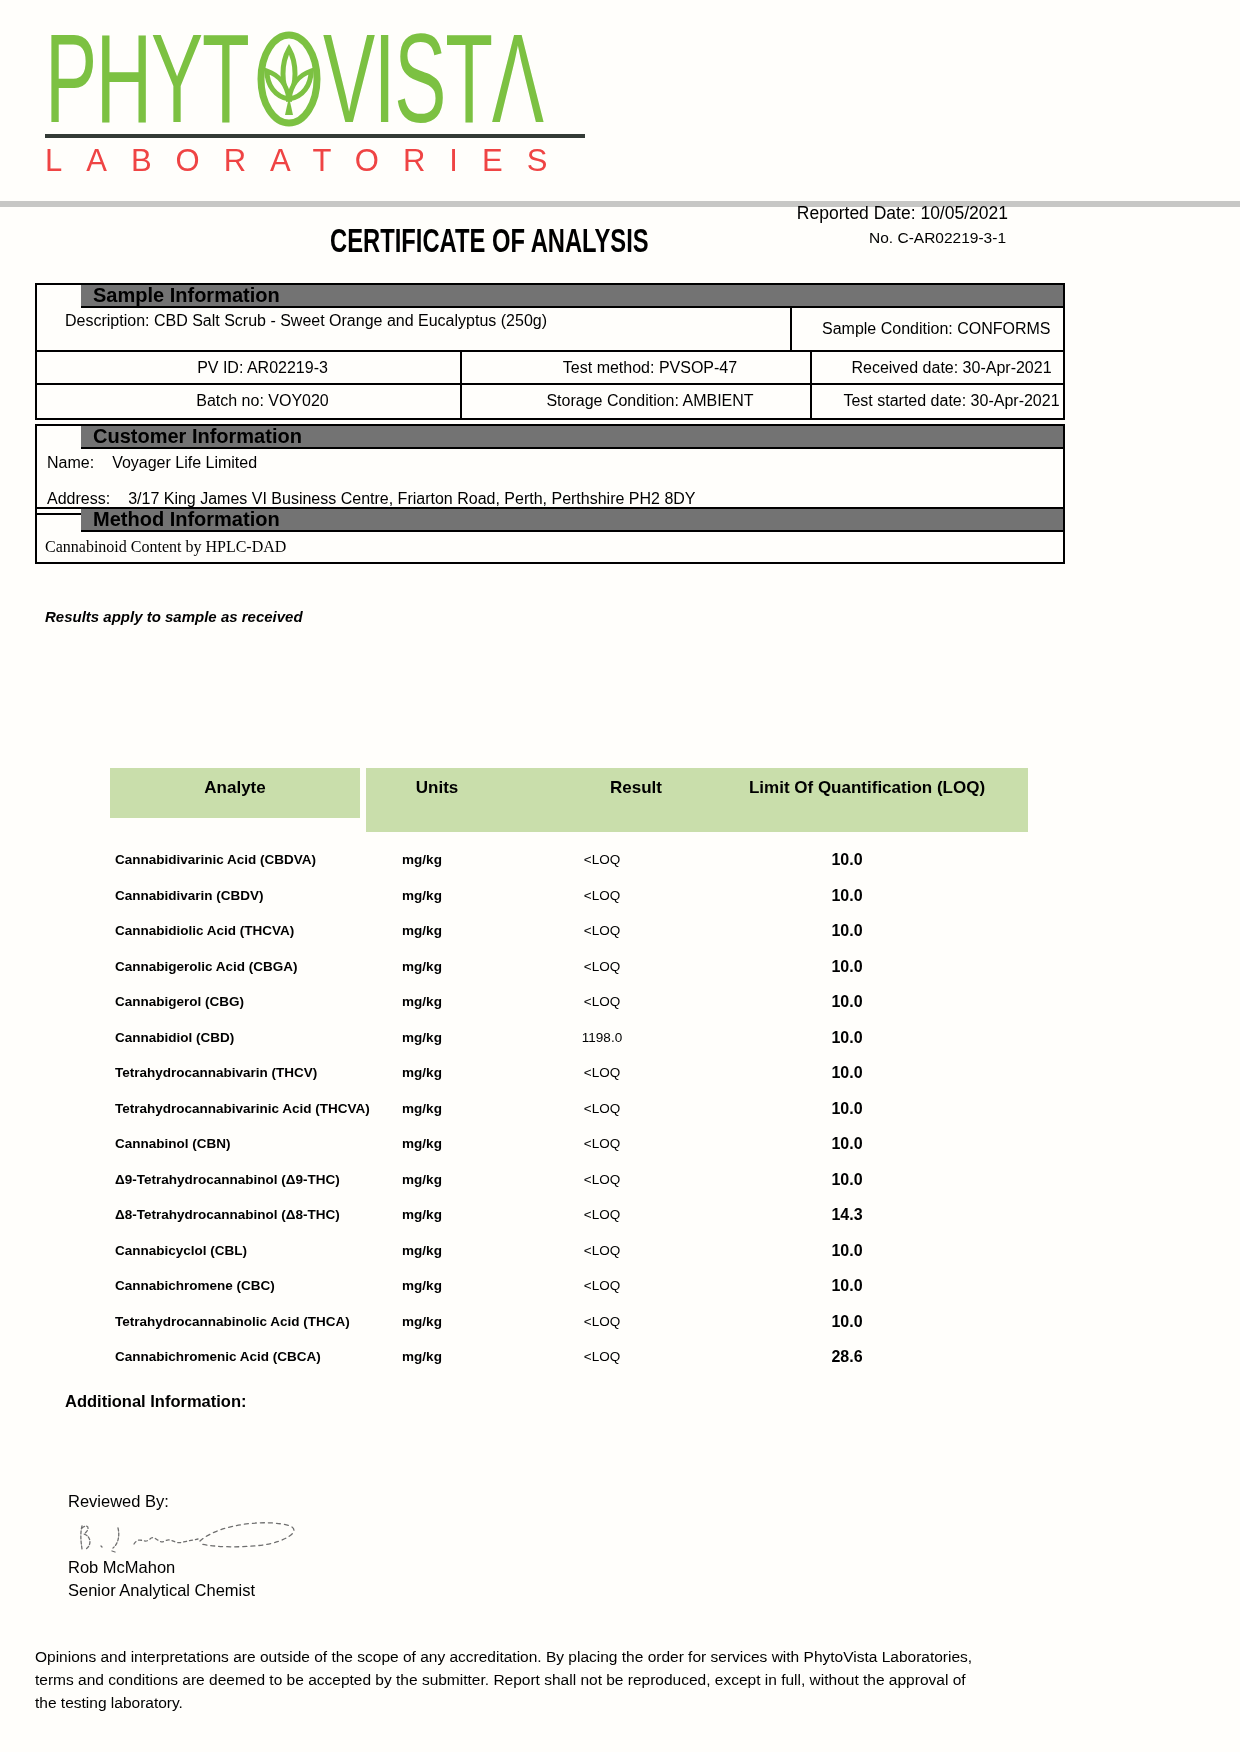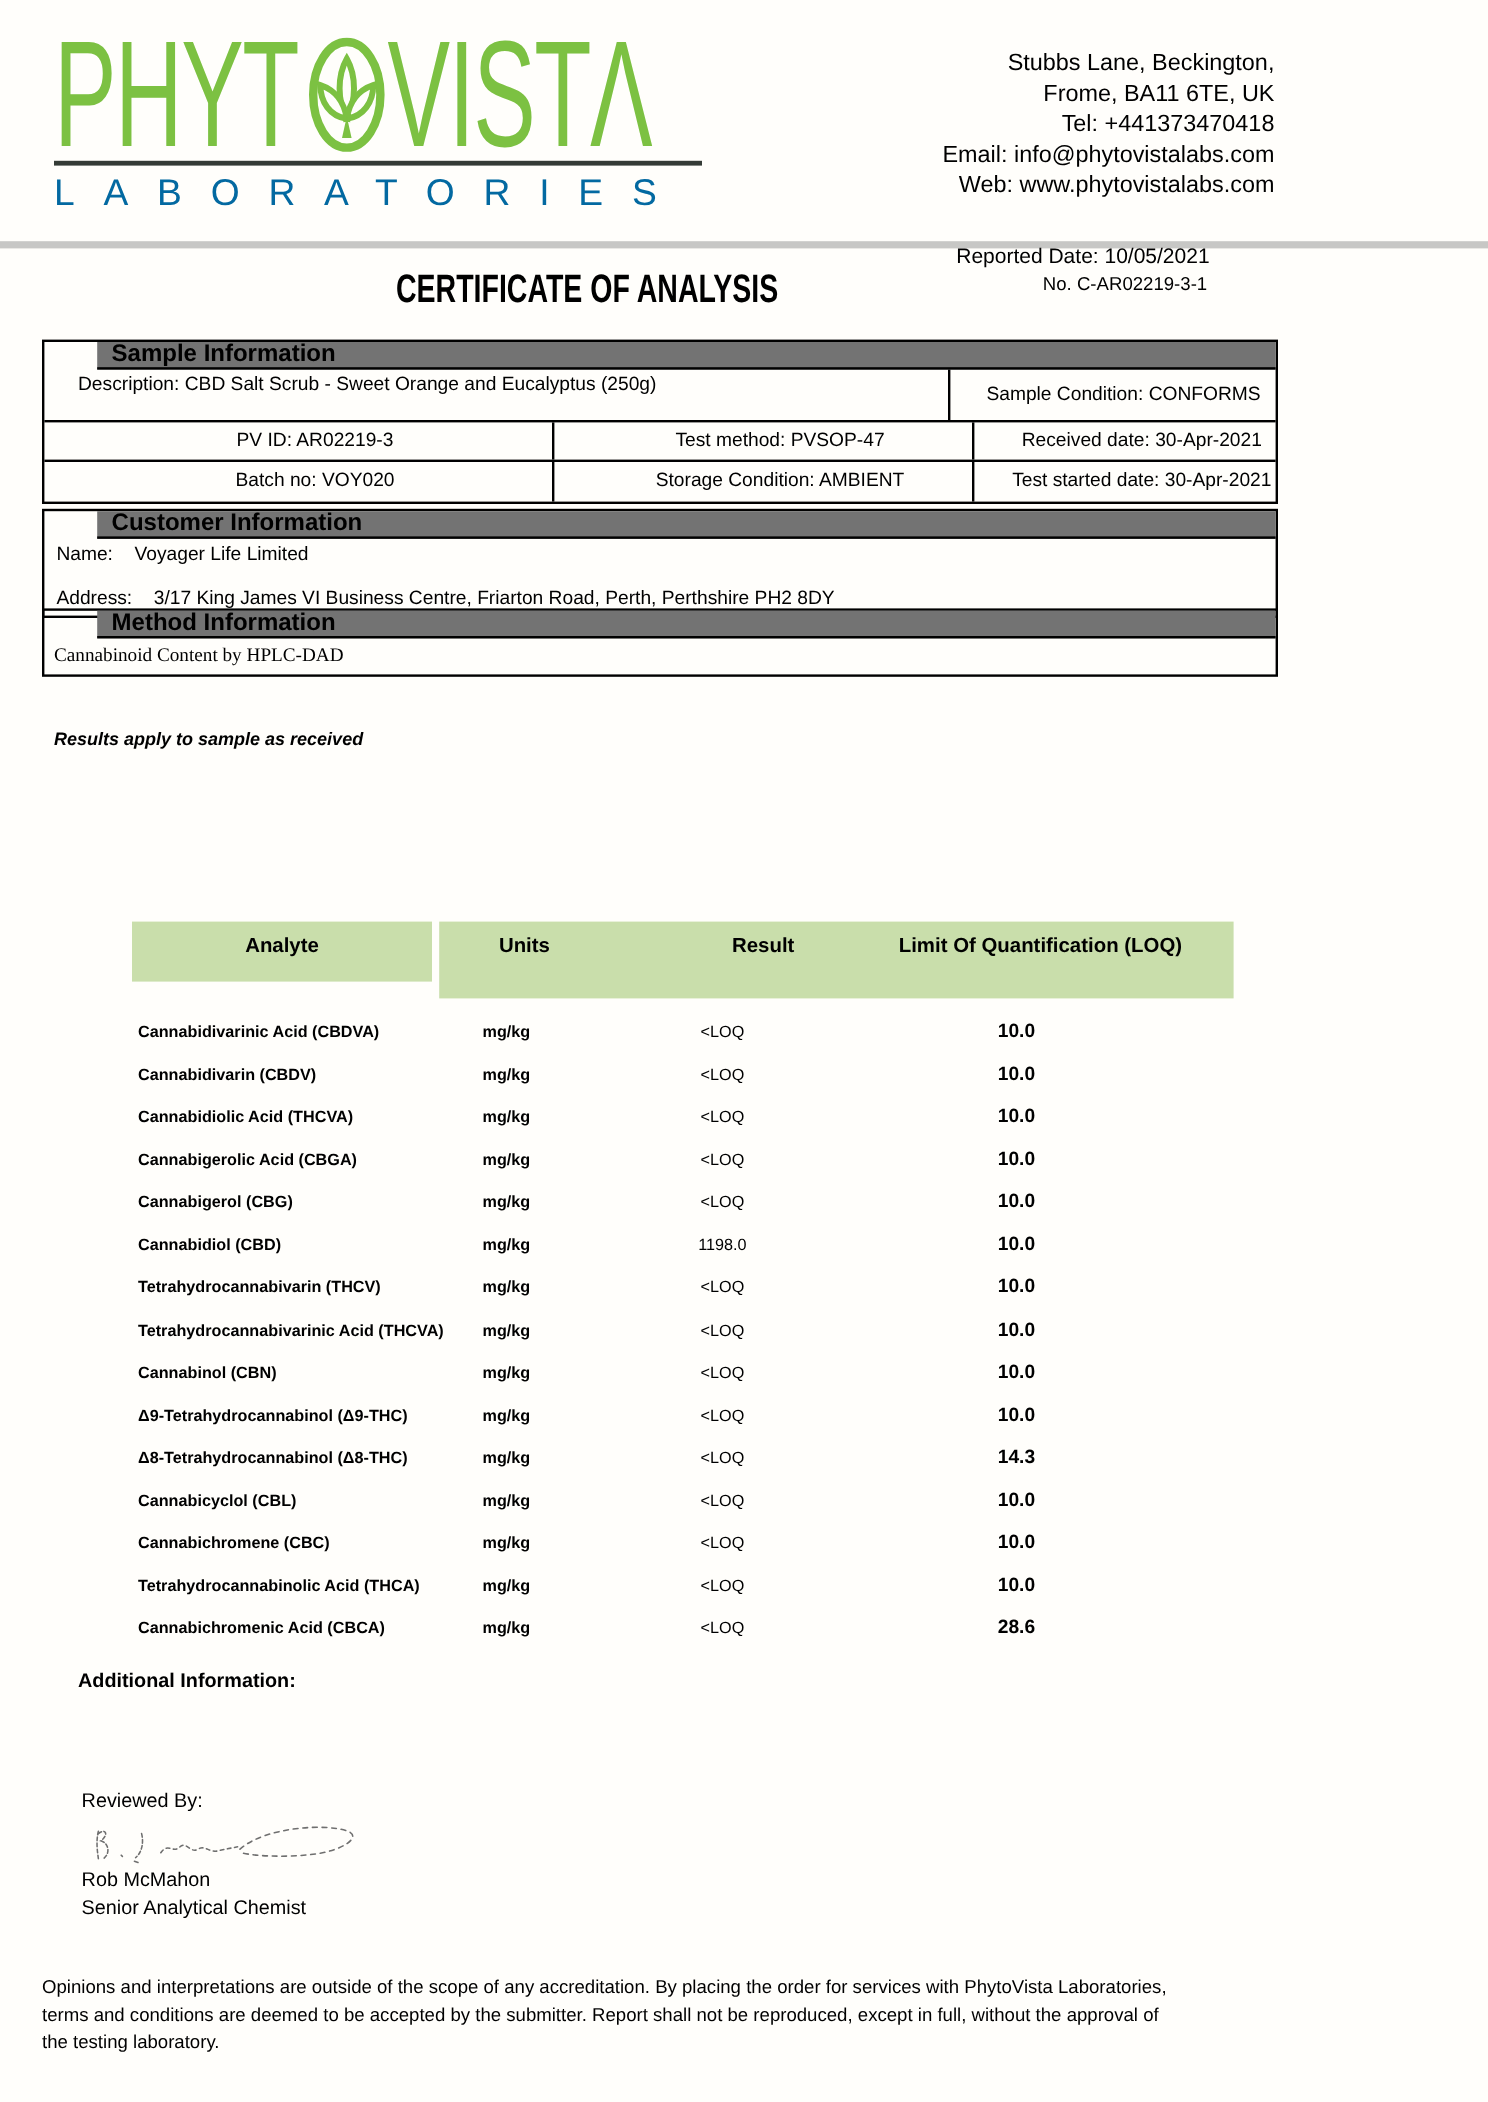--- a/index.html
+++ b/index.html
@@ -10,21 +10,21 @@
   }
   
   .logo-row{position:absolute;left:45px;top:28px;height:102px;}
   .logo-part{position:absolute;top:0;font-size:126px;line-height:102px;font-weight:400;
     color:#7cc142;transform:scaleX(0.62);transform-origin:left center;letter-spacing:-2px;white-space:nowrap;}
   .logo-p1{left:0;}
   .logo-emblem{position:absolute;left:212px;top:3px;}
   .logo-p2{left:278px;}
   .logo-rule{position:absolute;left:45px;top:134px;width:540px;height:4px;background:#343b36;}
   .logo-sub{position:absolute;left:45px;top:143px;font-size:31px;letter-spacing:24px;
-    color:#0369a1;white-space:nowrap;}
+    color:#ef4444;white-space:nowrap;}
   
   .contact{position:absolute;left:560px;top:40px;width:502px;text-align:right;
     font-size:19.5px;line-height:25.5px;}
   .hdr-divider{position:absolute;left:0;top:201px;width:1240px;height:6px;background:#c7c7c5;}
   .reported-date{position:absolute;left:700px;top:203px;width:308px;text-align:right;font-size:17.5px;}
   .report-no{position:absolute;left:700px;top:229px;width:306px;text-align:right;font-size:15.5px;}
   .page-title{position:absolute;left:330px;top:222px;font-size:33px;font-weight:700;
     transform:scaleX(0.72);transform-origin:left top;white-space:nowrap;}
   
   .section{position:absolute;left:35px;width:1030px;border:2px solid #000;box-sizing:border-box;}
@@ -79,27 +79,20 @@
       <path d="M32 18 C40 32 40 54 32 66 C24 54 24 32 32 18 Z" fill="#fffefb" stroke="#7cc142" stroke-width="5"></path>
       <path d="M10 40 C22 44 30 54 32 68 C18 66 10 54 10 40 Z" fill="#fffefb" stroke="#7cc142" stroke-width="5"></path>
       <path d="M54 40 C42 44 34 54 32 68 C46 66 54 54 54 40 Z" fill="#fffefb" stroke="#7cc142" stroke-width="5"></path>
       <path d="M32 66 L28 84 L36 84 Z" fill="#7cc142"></path>
     </svg>
     <span class="logo-part logo-p2">VISTΛ</span>
   </div>
   <div class="logo-rule"></div>
   <div class="logo-sub">LABORATORIES</div>
 
-  <div class="contact">
-    <div>Stubbs Lane, Beckington,</div>
-    <div>Frome, BA11 6TE, UK</div>
-    <div>Tel: +441373470418</div>
-    <div>Email: info@phytovistalabs.com</div>
-    <div>Web: www.phytovistalabs.com</div>
-  </div>
 
   <div class="hdr-divider"></div>
   <div class="reported-date">Reported Date: 10/05/2021</div>
   <div class="report-no">No. C-AR02219-3-1</div>
   <div class="page-title">CERTIFICATE OF ANALYSIS</div>
 
   <div class="section sec-sample">
     <div class="band">Sample Information</div>
     <div class="row desc-row">
       <div class="cell desc-cell">Description: CBD Salt Scrub - Sweet Orange and Eucalyptus (250g)</div>

